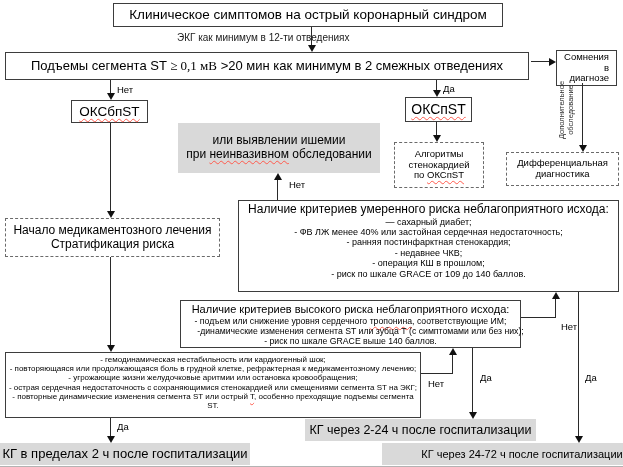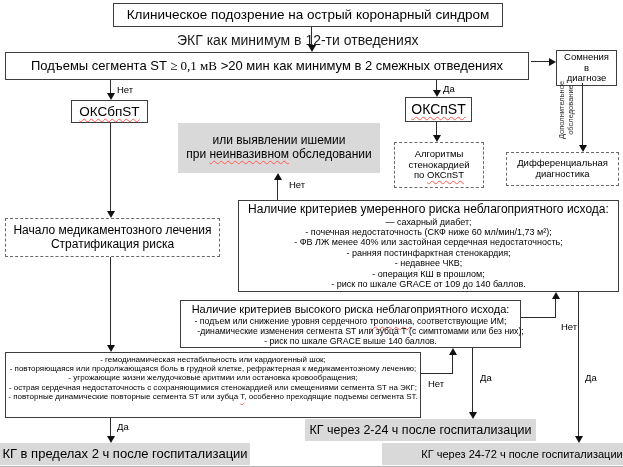--- a/index.html
+++ b/index.html
@@ -6,56 +6,56 @@
   .canvas{position:relative;width:623px;height:467px;background:#fff;overflow:hidden;
           font-family:"Liberation Sans",sans-serif;color:#000;}
   .bx{position:absolute;box-sizing:border-box;background:#fff;border:1px solid #3d3d3d;
       display:flex;align-items:center;justify-content:center;text-align:center;line-height:1.15;}
   .dash{border:1px dashed #6a6a6a;}
   .gray{background:#d9d9d9;border:none;}
   .col{flex-direction:column;justify-content:flex-start;padding:2px 2px;}
   .bt{width:100%;}
   .bl{width:100%;}
   .lbl{position:absolute;font-size:9.5px;color:#000;white-space:nowrap;}
-  .small{font-size:14px;color:#1a1a1a;margin-left:30px;}
+  .small{font-size:10px;color:#1a1a1a;margin-left:30px;}
   .vl{position:absolute;width:1px;background:#2a2a2a;}
   .hl{position:absolute;height:1px;background:#2a2a2a;}
   .arr{position:absolute;width:0;height:0;}
   .arr.down{border-left:4px solid transparent;border-right:4px solid transparent;border-top:7px solid #111;}
   .arr.up{border-left:4px solid transparent;border-right:4px solid transparent;border-bottom:7px solid #111;}
   .arr.right{border-top:4px solid transparent;border-bottom:4px solid transparent;border-left:7px solid #111;}
   .sp{text-decoration:underline;text-decoration-style:wavy;text-decoration-color:#ff5a4d;
       text-decoration-thickness:1px;text-underline-offset:2px;}
   .serif{font-family:"Liberation Serif",serif;}
   .vert{position:absolute;transform:rotate(-90deg);font-size:7.5px;color:#2a2a2a;
         text-align:center;line-height:1.2;}
   .baseline{position:absolute;left:0;bottom:0;width:623px;height:1px;background:#b3b3b3;}
 </style>
 </head>
 <body>
 
 <div class="canvas">
 
   <div class="bx" style="left:113px;top:3px;width:390px;height:24px;font-size:13.5px;">
-    <span>Клиническое подозрение на острый коронарный синдром</span>
+    <span>Клиническое симптомов на острый коронарный синдром</span>
   </div>
 
   <div class="lbl small" style="left:147px;top:32px;">ЭКГ как минимум в 12-ти отведениях</div>
 
   <div class="vl" style="left:311px;top:27px;height:19px;"></div>
   <div class="arr down" style="left:308px;top:45px;"></div>
 
   <div class="bx" style="left:5px;top:52px;width:524px;height:28px;font-size:13px;">
     <span><span>Подъемы сегмента ST </span><span class="serif">≥ 0,1 мВ</span><span> &gt;20 мин как минимум в 2 смежных отведениях</span></span>
   </div>
 
   <div class="hl" style="left:531px;top:61px;width:19px;"></div>
   <div class="arr right" style="left:549px;top:58px;"></div>
 
-  <div class="bx" style="left:556px;top:50px;width:61px;height:33px;font-size:9.5px;padding:17px;">
+  <div class="bx" style="left:556px;top:50px;width:61px;height:33px;font-size:9.5px;padding:17px;text-align:right;">
     <span>Сомнения в диагнозе</span>
   </div>
 
   <div class="vl" style="left:110px;top:80px;height:14px;"></div>
   <div class="arr down" style="left:107px;top:93px;"></div>
   <div class="lbl" style="left:117px;top:84px;">Нет</div>
 
   <div class="vl" style="left:436px;top:80px;height:11px;"></div>
   <div class="arr down" style="left:433px;top:90px;"></div>
   <div class="lbl" style="left:443px;top:83px;">Да</div>
@@ -101,21 +101,20 @@
   <div class="arr down" style="left:107px;top:211px;"></div>
 
   <div class="bx dash col" style="left:5px;top:218px;width:215px;height:39px;font-size:12px;justify-content:center;">
     <div class="bl">Начало медикаментозного лечения</div>
     <div class="bl">Стратификация риска</div>
   </div>
 
   <div class="bx col" style="left:238px;top:200px;width:381px;height:92px;">
     <div class="bt" style="font-size:12px;">Наличие критериев умеренного риска неблагоприятного исхода:</div>
     <div class="bl" style="font-size:9px;">— сахарный диабет;</div>
-    <div class="bl" style="font-size:9px;">- почечная недостаточность (СКФ ниже 60 мл/мин/1,73 м²);</div>
     <div class="bl" style="font-size:9px;">- ФВ ЛЖ менее 40% или застойная сердечная недостаточность;</div>
     <div class="bl" style="font-size:9px;">- ранняя постинфарктная стенокардия;</div>
     <div class="bl" style="font-size:9px;">- недавнее ЧКВ;</div>
     <div class="bl" style="font-size:9px;">- операция КШ в прошлом;</div>
     <div class="bl" style="font-size:9px;">- риск по шкале GRACE от 109 до 140 баллов.</div>
   </div>
 
   <div class="bx col" style="left:180px;top:300px;width:341px;height:48px;">
     <div class="bt" style="font-size:11px;">Наличие критериев высокого риска неблагоприятного исхода:</div>
     <div class="bl" style="font-size:8.7px;"><span>- подъем или снижение уровня сердечного </span><span class="sp">тропонина</span><span>, соответствующие ИМ;</span></div>
@@ -124,21 +123,21 @@
   </div>
 
   <div class="vl" style="left:110px;top:257px;height:88px;"></div>
   <div class="arr down" style="left:107px;top:345px;"></div>
 
   <div class="bx col" style="left:5px;top:352px;width:416px;height:66px;">
     <div class="bl" style="font-size:8px;">- гемодинамическая нестабильность или кардиогенный шок;</div>
     <div class="bl" style="font-size:8px;">- повторяющаяся или продолжающаяся боль в грудной клетке, рефрактерная к медикаментозному лечению;</div>
     <div class="bl" style="font-size:8px;">- угрожающие жизни желудочковые аритмии или остановка кровообращения;</div>
     <div class="bl" style="font-size:8px;">- острая сердечная недостаточность с сохраняющимися стенокардией или смещениями сегмента ST на ЭКГ;</div>
-    <div class="bl" style="font-size:8px;"><span>- повторные динамические повторные сегмента ST или зубца </span><span class="sp">Т</span><span>, особенно преходящие подъемы сегмента ST.</span></div>
+    <div class="bl" style="font-size:8px;"><span>- повторные динамические изменения сегмента ST или острый </span><span class="sp">Т</span><span>, особенно преходящие подъемы сегмента ST.</span></div>
   </div>
 
   <div class="hl" style="left:521px;top:317px;width:35px;"></div>
   <div class="vl" style="left:555px;top:299px;height:19px;"></div>
   <div class="arr up" style="left:552px;top:292px;"></div>
   <div class="lbl" style="left:561px;top:321px;">Нет</div>
 
   <div class="vl" style="left:578px;top:292px;height:144px;"></div>
   <div class="arr down" style="left:575px;top:436px;"></div>
   <div class="lbl" style="left:585px;top:372px;">Да</div>

